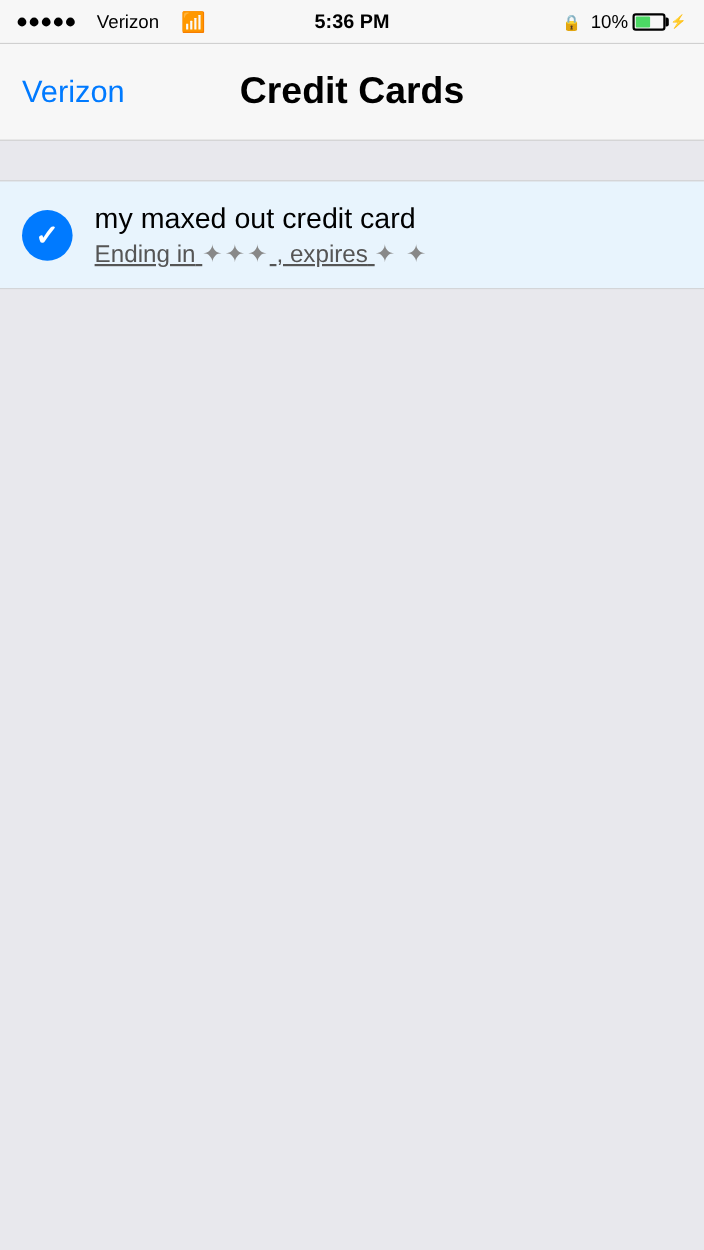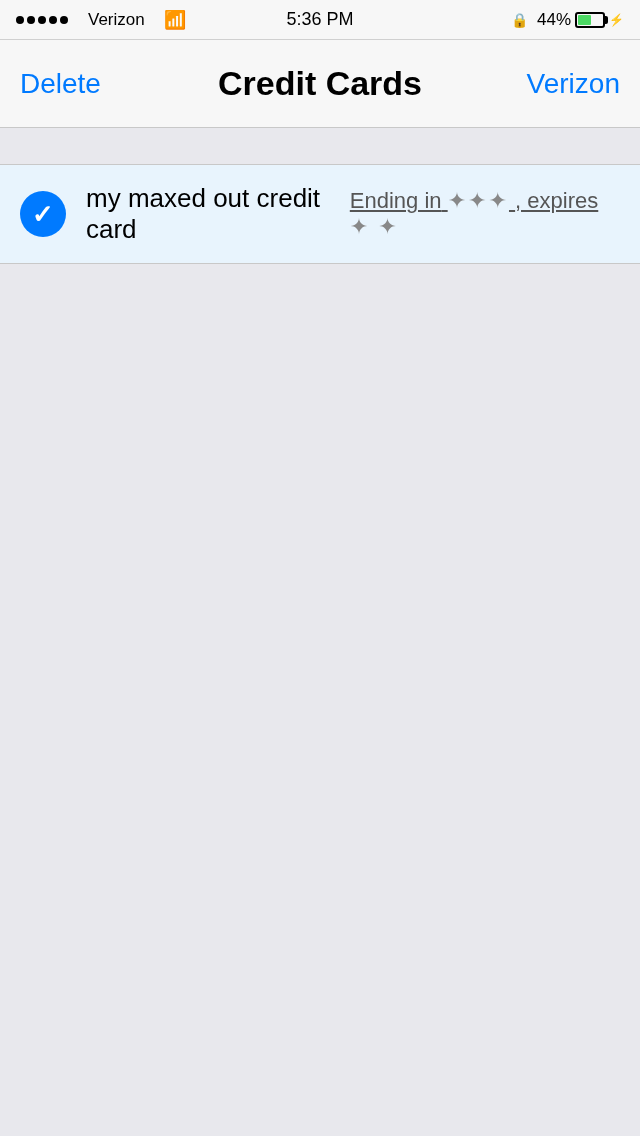--- a/index.html
+++ b/index.html
@@ -56,21 +56,21 @@
       font-weight: 500;
       color: #000;
     }
 
     .wifi-icon {
       font-size: 18px;
     }
 
     .status-center {
       font-size: 18px;
-      font-weight: 400;
+      font-weight: 700;
       color: #000;
       position: absolute;
       left: 50%;
       transform: translateX(-50%);
     }
 
     .status-right {
       display: flex;
       align-items: center;
       gap: 8px;
@@ -203,23 +203,22 @@
 
     .checkmark {
       color: #fff;
       font-size: 26px;
       font-weight: 700;
       line-height: 1;
     }
 
     .card-info {
       display: flex;
-      flex-direction: row;
+      flex-direction: column;
       gap: 4px;
-      align-items: center;
     }
 
     .card-name {
       font-size: 26px;
       color: #000;
       font-weight: 400;
     }
 
     .card-details {
       font-size: 22px;
@@ -252,31 +251,30 @@
       <div class="signal-dot"></div>
       <div class="signal-dot"></div>
     </div>
     <span class="carrier-label">Verizon</span>
     <span class="wifi-icon">📶</span>
   </div>
   <span class="status-center">5:36 PM</span>
   <div class="status-right">
     <span class="lock-icon">🔒</span>
     <div class="battery-area">
-      <span class="battery-pct">44%</span>
+      <span class="battery-pct">10%</span>
       <div class="battery-icon">
         <div class="battery-fill"></div>
       </div>
       <span class="bolt">⚡</span>
     </div>
   </div>
 </div>
 
 <div class="nav-bar">
-  <button class="nav-delete-btn">Delete</button>
   <span class="nav-title">Credit Cards</span>
   <button class="nav-cancel-btn">Verizon</button>
 </div>
 
 <div class="separator-area"></div>
 
 <div class="card-list">
   <div class="card-item">
     <div class="card-checkbox">
       <span class="checkmark">✓</span>

